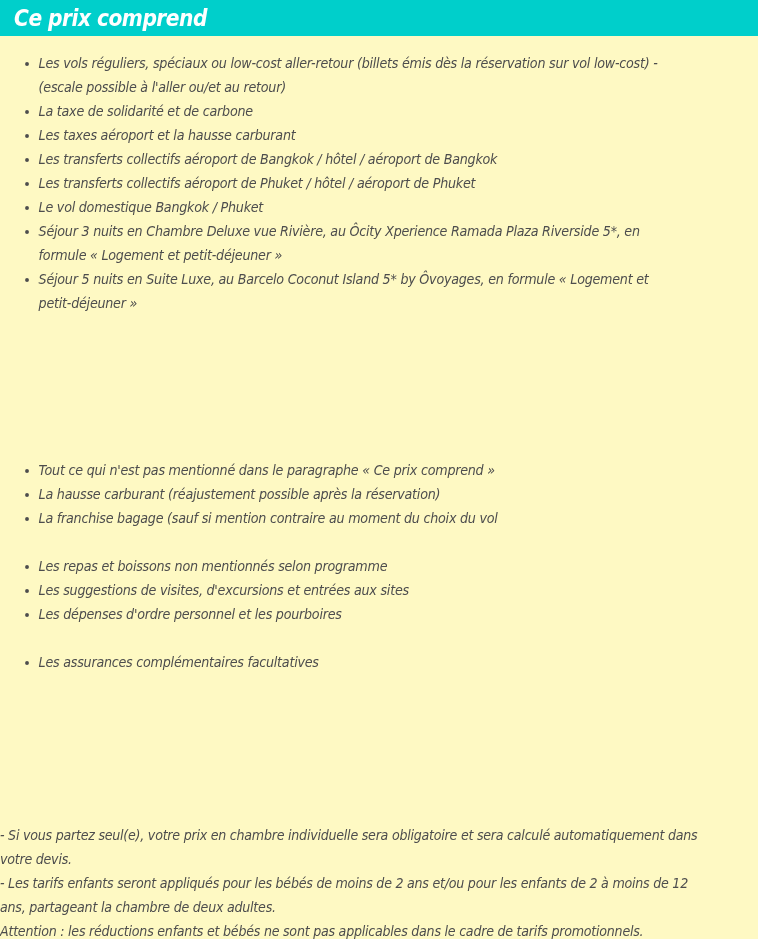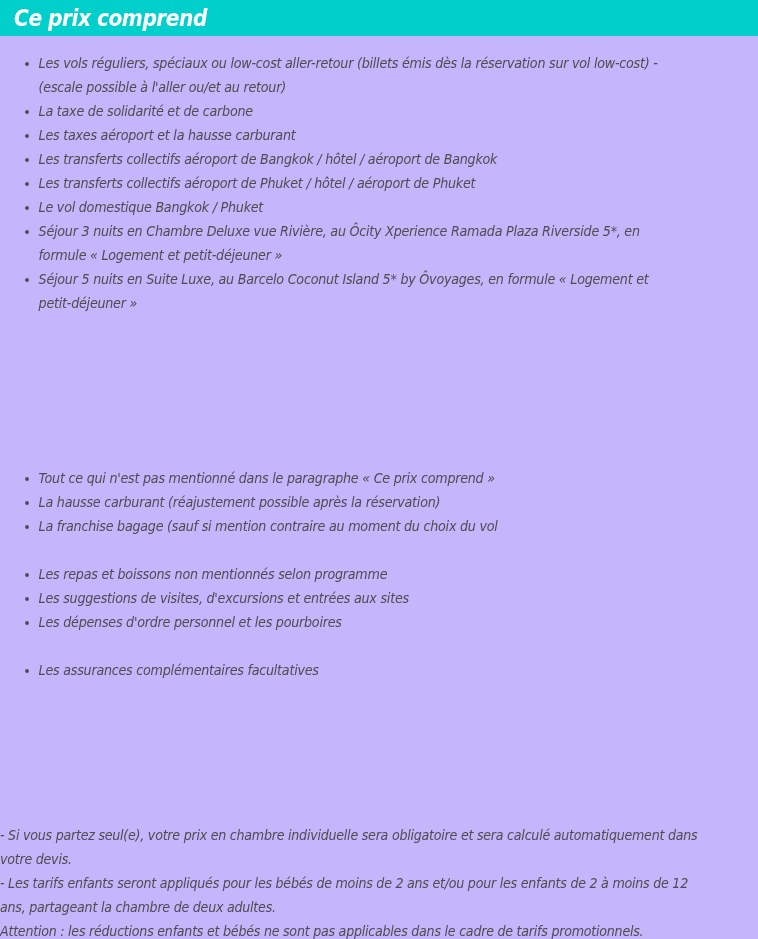--- a/index.html
+++ b/index.html
@@ -11,21 +11,21 @@
     width: 758px;
     height: 939px;
     font-family: "Liberation Sans", sans-serif;
     color: #4d4d4d;
     overflow: hidden;
   }
   .page {
     position: relative;
     width: 758px;
     height: 939px;
-    background: #c4b5fd;
+    background: #fef9c3;
   }
 
   
   .section-header {
     position: absolute;
     left: 0;
     width: 758px;
     background: #00cfcb;
     box-sizing: border-box;
   }
@@ -52,21 +52,21 @@
   .bullet-list {
     position: absolute;
     left: 0;
     width: 736px;
     margin: 0;
     padding: 0;
     list-style: none;
     box-sizing: border-box;
   }
   #list-1 { top: 52px; }
-  #list-2 { top: 459px; margin-top: 8px; }
+  #list-2 { top: 459px; }
 
   .bullet-item {
     position: relative;
     padding-left: 40px;
     padding-right: 28px;
     font-family: "DejaVu Sans", sans-serif;
     font-style: italic;
     font-size: 13.2px;
     line-height: 24px;
     color: #4d4d4d;

